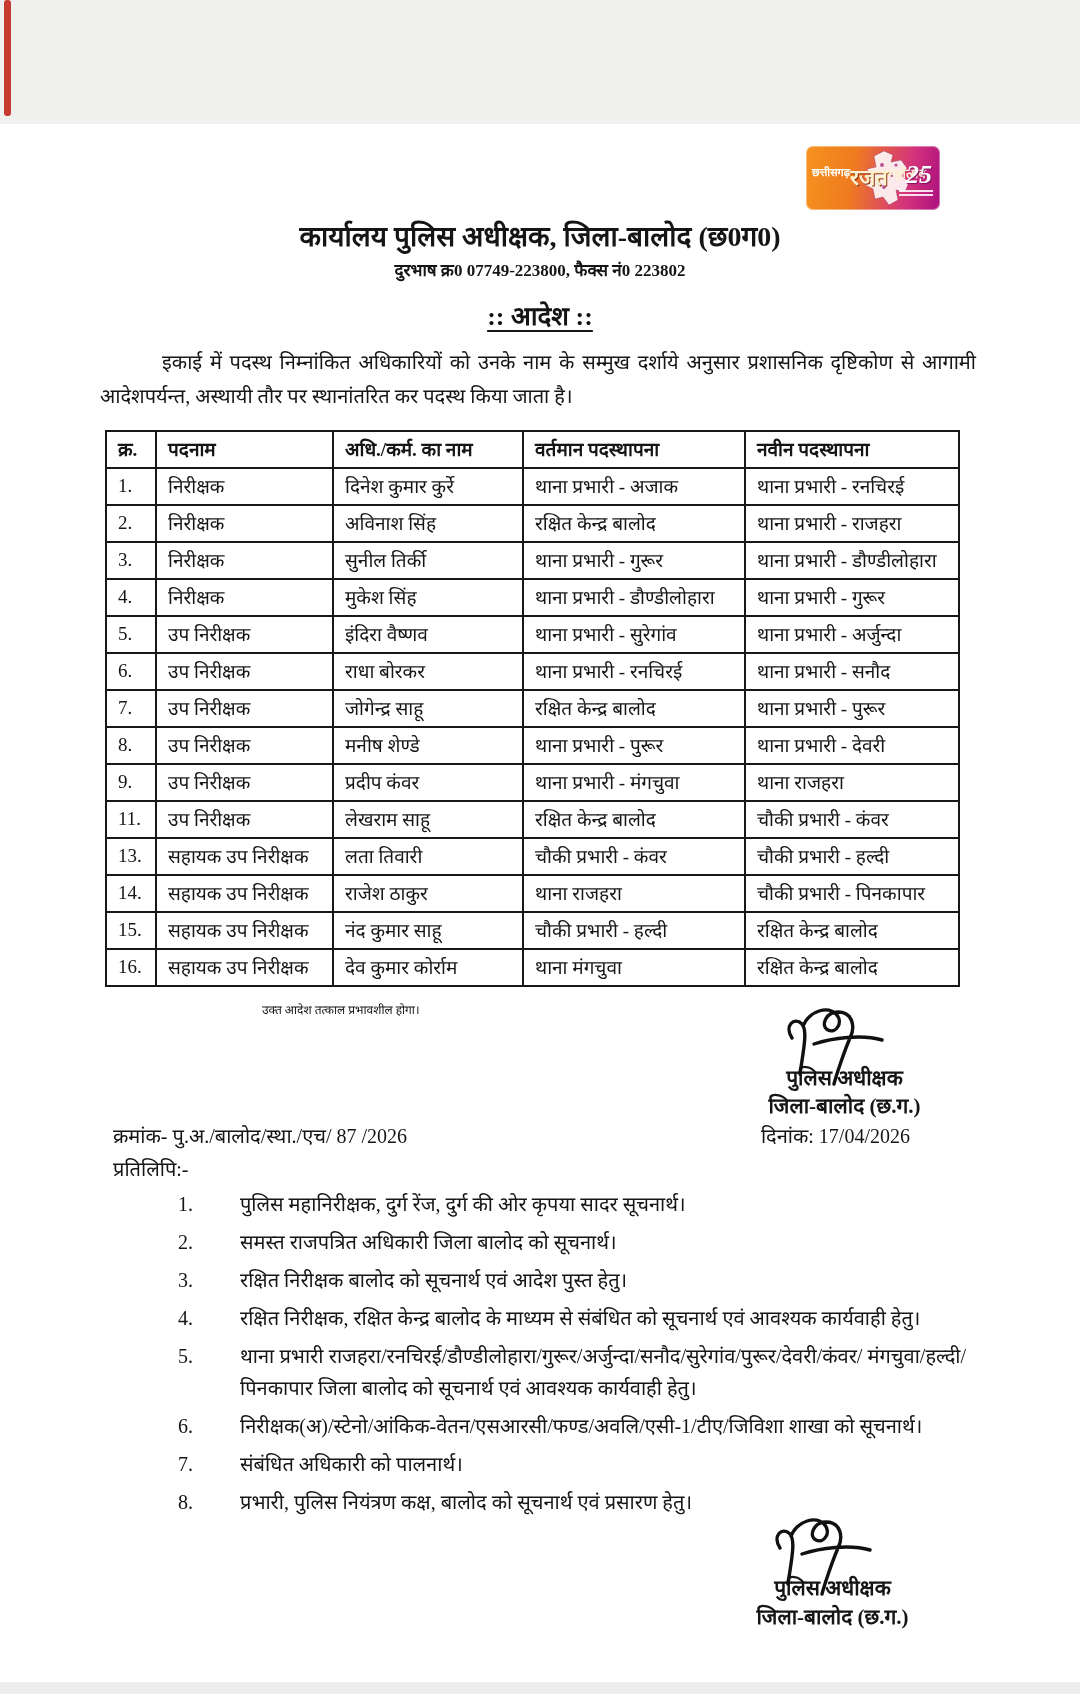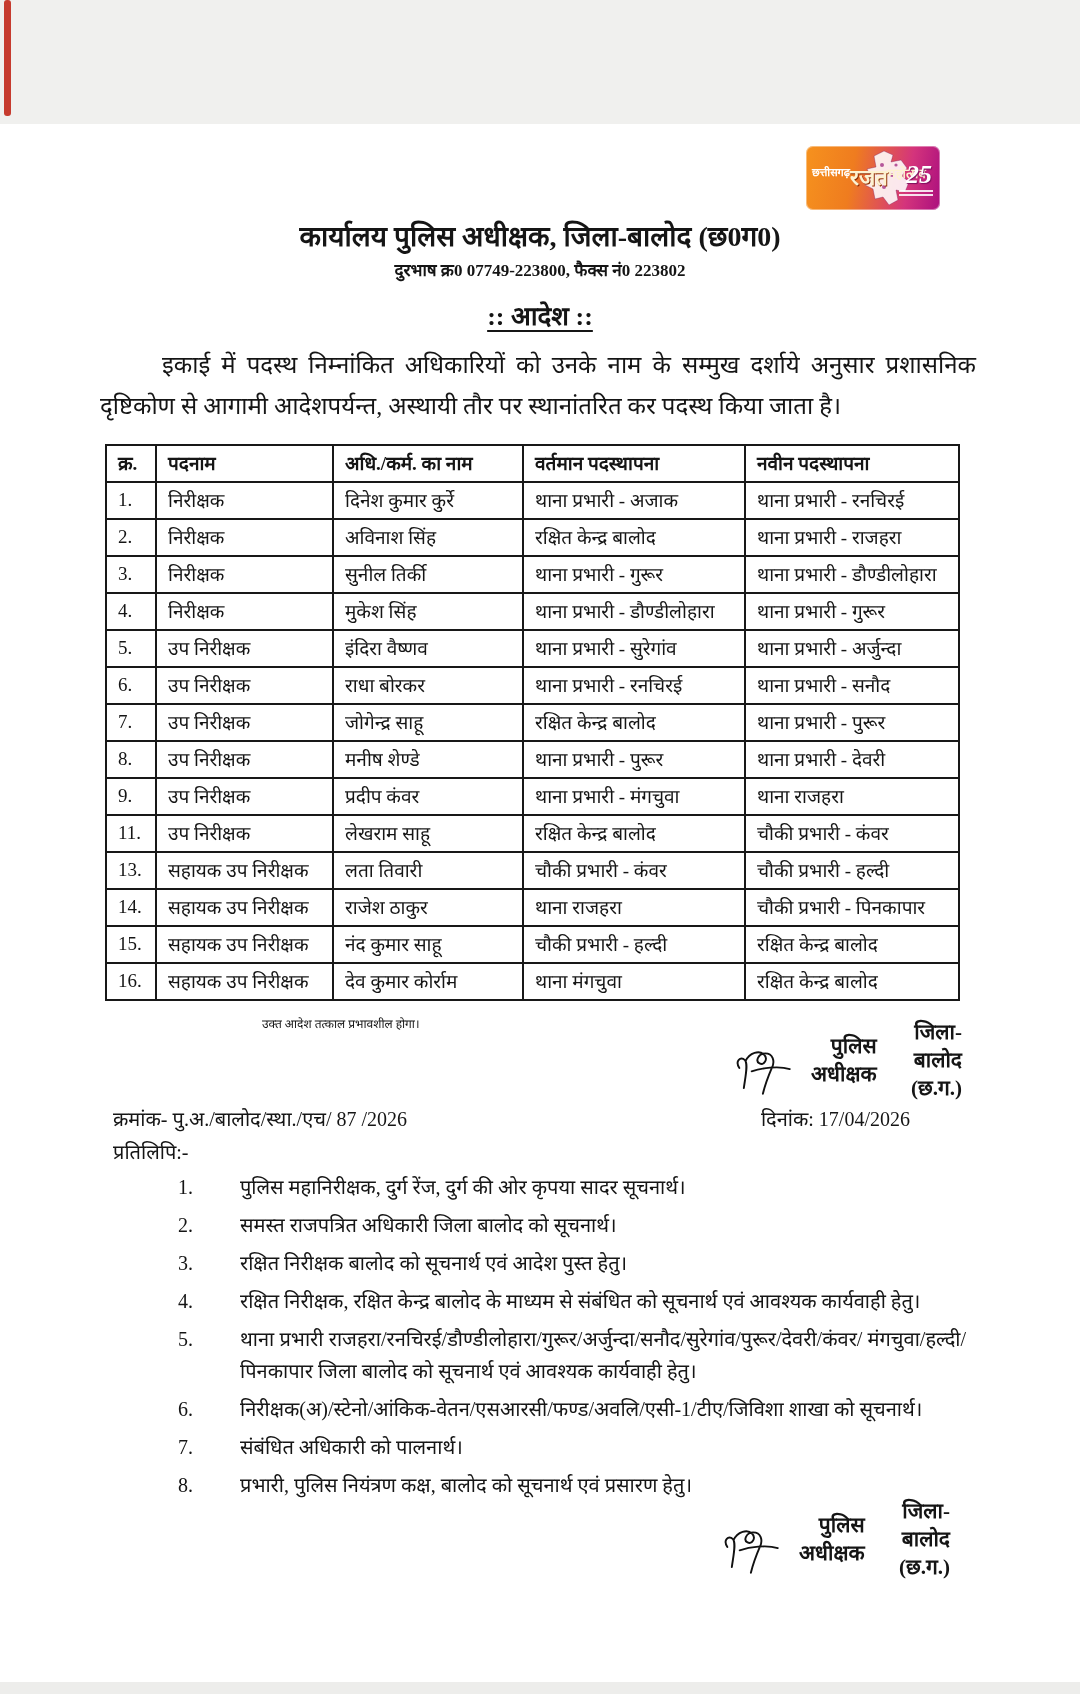--- a/index.html
+++ b/index.html
@@ -28,37 +28,37 @@
   .logo-map{position:absolute;right:26px;top:3px;z-index:1;}
   .logo-25{position:absolute;right:8px;top:14px;z-index:3;font-size:26px;font-weight:bold;color:#fff;font-style:italic;text-shadow:1px 1px 1px #7e0d5c;}
   .logo-sub{position:absolute;right:7px;top:44px;z-index:3;display:flex;flex-direction:column;gap:2px;}
   .logo-sub i{display:block;width:34px;height:2px;background:rgba(255,255,255,.85);}
 
   
   .office-title{text-align:center;font-size:28px;font-weight:bold;margin-top:6px;letter-spacing:0;}
   .contact-line{text-align:center;font-size:17px;font-weight:bold;margin-top:4px;}
   .order-title{text-align:center;font-size:26px;font-weight:bold;margin-top:16px;text-decoration:underline;text-underline-offset:5px;}
 
-  .intro{margin:12px 104px 0 100px;font-size:24px;line-height:1.72;text-align:justify;text-indent:62px;}
+  .intro{margin:12px 104px 0 100px;font-size:20px;line-height:1.72;text-align:justify;text-indent:62px;}
 
   
   table.order{border-collapse:collapse;margin:16px 0 0 105px;width:853px;table-layout:fixed;}
   table.order th,table.order td{
     border:2px solid #181818;font-size:19px;padding:3px 4px 3px 11px;
     white-space:nowrap;overflow:visible;height:29px;vertical-align:middle;text-align:left;
   }
   table.order th{font-weight:bold;margin-top:15px;}
   th.h0{text-align:left;}
   th.h2,th.h3,th.h4{text-align:center;padding-left:4px;}
   col.c0{width:50px;}col.c1{width:177px;}col.c2{width:190px;}col.c3{width:222px;}col.c4{width:214px;}
 
   .effect-note{margin:14px 0 0 262px;font-size:12px;width:fit-content;}
 
   
-  .sig-block{display:flex;align-items:center;width:235px;margin-left:auto;text-align:right;}
+  .sig-block{display:flex;flex-direction:column;align-items:center;width:235px;margin-left:auto;text-align:right;}
   .sig-1{margin-right:118px;margin-top:-14px;}
   .sig-2{margin-right:130px;margin-top:-10px;}
   .sig-scribble{margin-bottom:-26px;z-index:2;}
   .sig-role{font-size:21px;font-weight:bold;line-height:1.35;}
   .sig-dist{font-size:21px;font-weight:bold;line-height:1.35;}
 
   .ref-row{display:flex;justify-content:space-between;margin:2px 170px 0 113px;font-size:20px;}
   .copy-label{margin:6px 0 0 113px;font-size:20px;}
 
   .copy-list{margin:6px 0 0 0;}

